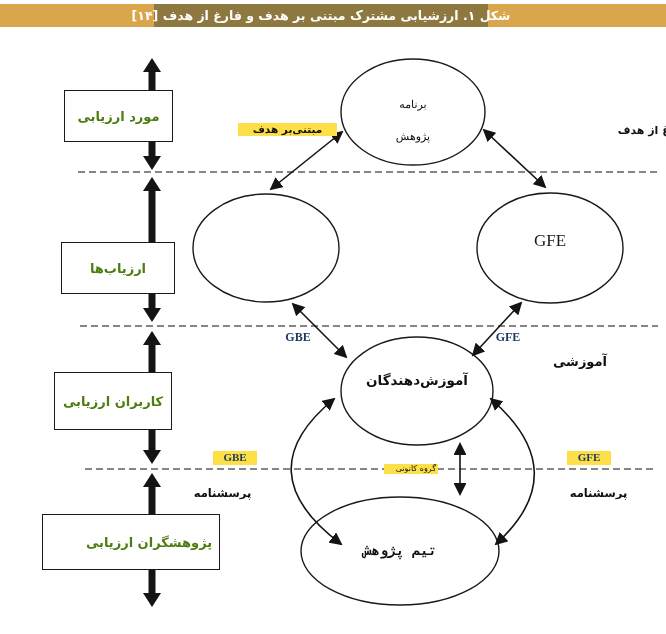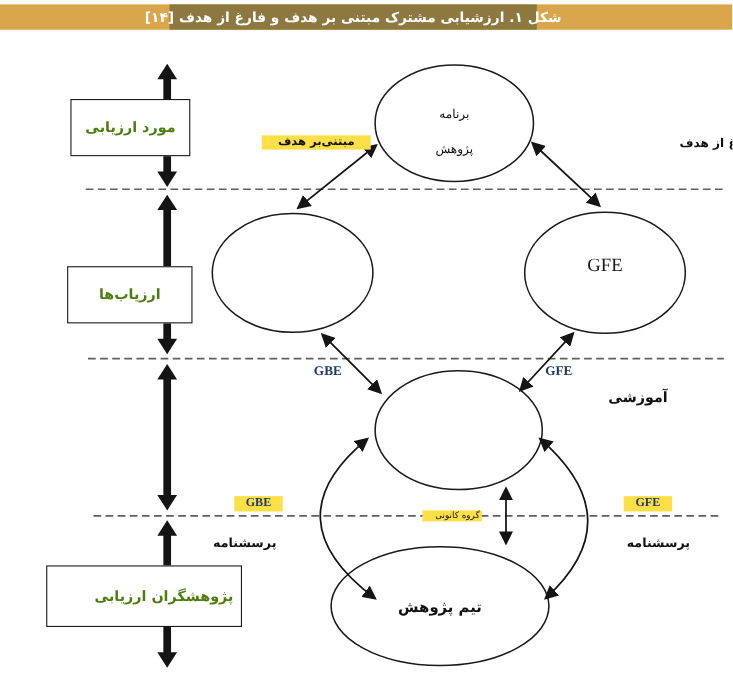--- a/index.html
+++ b/index.html
@@ -80,34 +80,36 @@
     <path class="arr2" d="M484,130 L545,187"></path>
     <path class="arr2" d="M293,304 L346,357"></path>
     <path class="arr2" d="M521,303 L473,355"></path>
     <path class="arr2" d="M460,444 L460,494"></path>
     <path class="arr2" d="M334,399 Q245,472 341,544"></path>
     <path class="arr2" d="M491,399 Q575,472 496,544"></path>
   </svg>
 
   <div class="rowbox" style="left:64px;top:90px;width:107px;height:50px;">مورد ارزیابی</div>
   <div class="rowbox" style="left:61px;top:231px;width:112px;height:50px;margin-top:11px;">ارزیاب‌ها</div>
+  <div class="rowbox" style="left:54px;top:372px;width:116px;height:56px;">کاربران ارزیابی</div>
   <div class="rowbox" style="left:42px;top:514px;width:140px;height:54px;padding-left:36px;">پژوهشگران ارزیابی</div>
 
   <div class="lbl" style="left:353px;top:88px;width:120px;font-size:11px;line-height:32px;font-family:Liberation Serif, serif;">
     <div>برنامه</div>
     <div>پژوهش</div>
   </div>
 
 
   <div class="lbl" style="left:480px;top:226px;width:140px;">
     <div class="latin-big" style="margin-top:4px;">GFE</div>
   </div>
 
+  <div class="lbl bold" style="left:347px;top:372px;width:140px;font-size:13.5px;">آموزش‌دهندگان</div>
 
-  <div class="lbl bold" style="left:330px;top:544px;width:140px;font-size:13.5px;">تیم پژوهش</div>
+  <div class="lbl bold" style="left:330px;top:544px;width:140px;font-size:13.5px;font-family:Liberation Mono, monospace;">تیم پژوهش</div>
 
   <div class="lbl bold whitebg" style="left:238px;top:123px;width:95px;font-size:10.5px;">مبتنی‌بر هدف</div>
   <div class="lbl bold" style="left:578px;top:124px;width:85px;font-size:11px;margin-left:32px;">فارغ از هدف</div>
 
   <div class="lbl navy" style="left:280px;top:330px;width:36px;font-size:12px;">GBE</div>
   <div class="lbl navy" style="left:490px;top:330px;width:36px;font-size:12px;">GFE</div>
 
   <div class="lbl bold" style="left:550px;top:354px;width:60px;font-size:13px;">آموزشی</div>
 
   <div class="lbl navy whitebg" style="left:213px;top:451px;width:40px;font-size:11px;">GBE</div>

